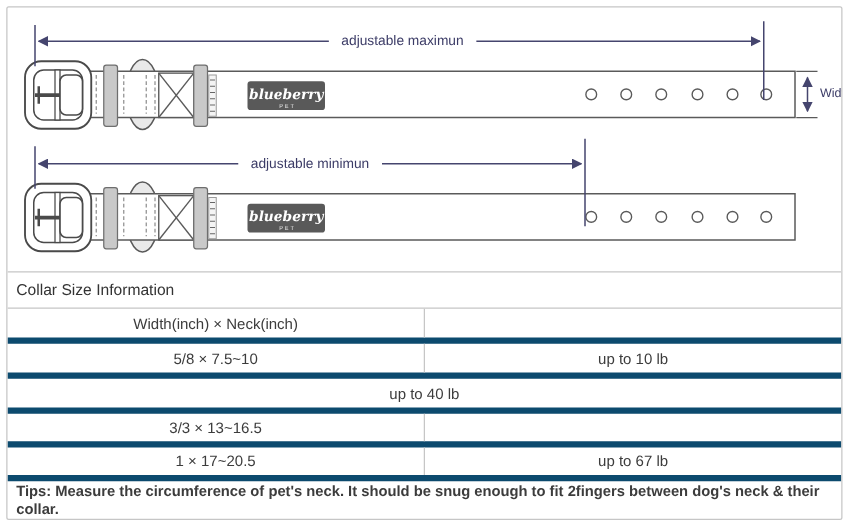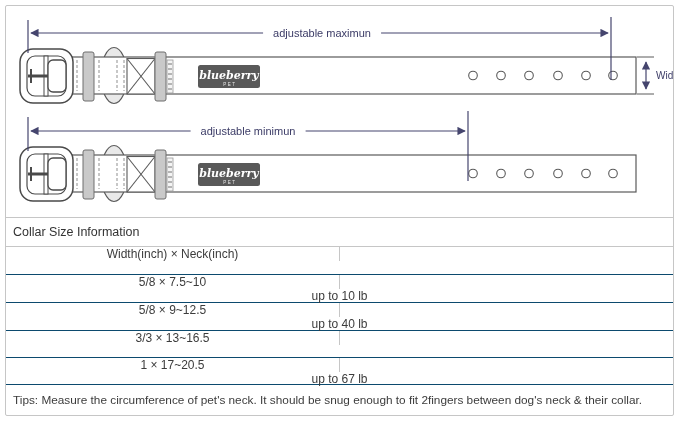--- a/index.html
+++ b/index.html
@@ -40,36 +40,36 @@
     color: #3b3b66;
     white-space: nowrap;
   }
   .brand { font-family: "DejaVu Serif", serif; font-style: italic; font-weight: bold; font-size: 11px; fill: #ffffff; }
   .brand-sub { font-family: "Liberation Sans", sans-serif; font-size: 4.5px; letter-spacing: 1.5px; fill: #e8e8e8; }
   .tbl-title {
     height: 29px; display: flex; align-items: center;
     padding-left: 7px; font-size: 12.5px; color: #333;
     border-bottom: 1px solid #c6c6c6;
   }
-  .tbl-row { display: flex; border-bottom: 1px solid #0c4a6e; flex-direction: column; }
+  .tbl-row { display: flex; border-bottom: 5px solid #0c4a6e; }
   .tbl-row .col1 {
     width: 334px; border-right: 1px solid #c6c6c6;
     display: flex; align-items: center; justify-content: center;
     font-size: 12px;
   }
   .tbl-row .col2 {
     flex: 1;
     display: flex; align-items: center; justify-content: center;
     font-size: 12px;
   }
   .row-h { height: 28px; }
   .row-s { height: 27px; }
   .tbl-tips {
     height: 30px; display: flex; align-items: center;
-    padding-left: 7px; font-size: 11.8px; color: #3c3c3c;
+    padding-left: 7px; font-size: 11.8px; color: #3c3c3c; font-weight: bold;
   }
 </style>
 </head>
 <body>
 
 <div class="frame">
 
   <div class="diagram">
     <svg width="667" height="212" viewBox="6 6 667 212">
       <defs>
@@ -169,21 +169,20 @@
   <div class="tbl-row row-h">
     <div class="col1">Width(inch)  ×  Neck(inch)</div>
   </div>
 
   <div class="tbl-row row-h">
     <div class="col1">5/8 × 7.5~10</div>
     <div class="col2">up to 10 lb</div>
   </div>
 
   <div class="tbl-row row-h">
-    <div class="col1">5/8 × 9~12.5</div>
     <div class="col2">up to 40 lb</div>
   </div>
 
   <div class="tbl-row row-s">
     <div class="col1">3/3 × 13~16.5</div>
   </div>
 
   <div class="tbl-row row-s">
     <div class="col1">1 × 17~20.5</div>
     <div class="col2">up to 67 lb</div>

